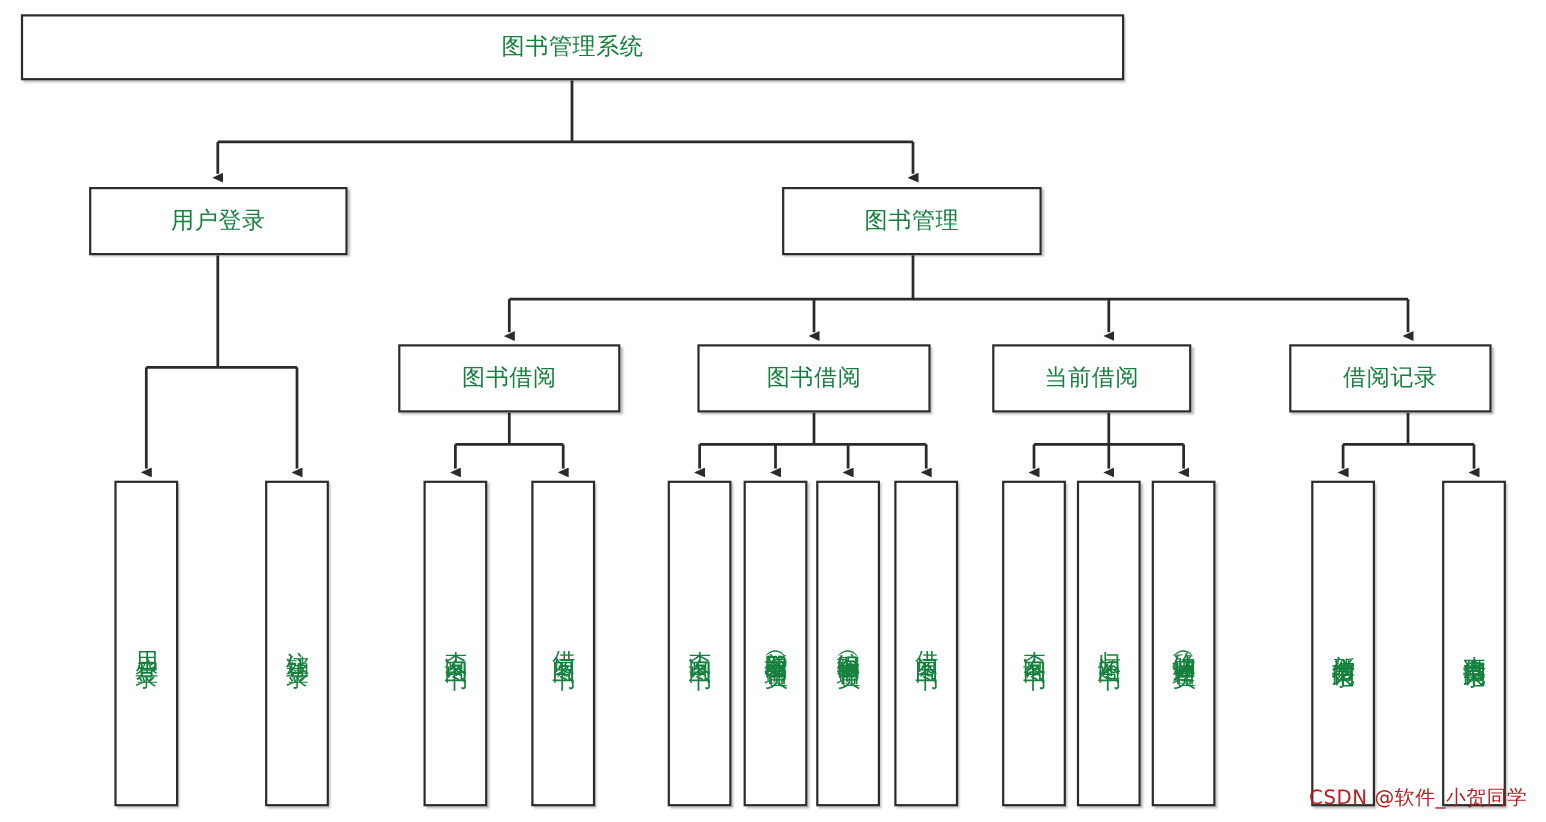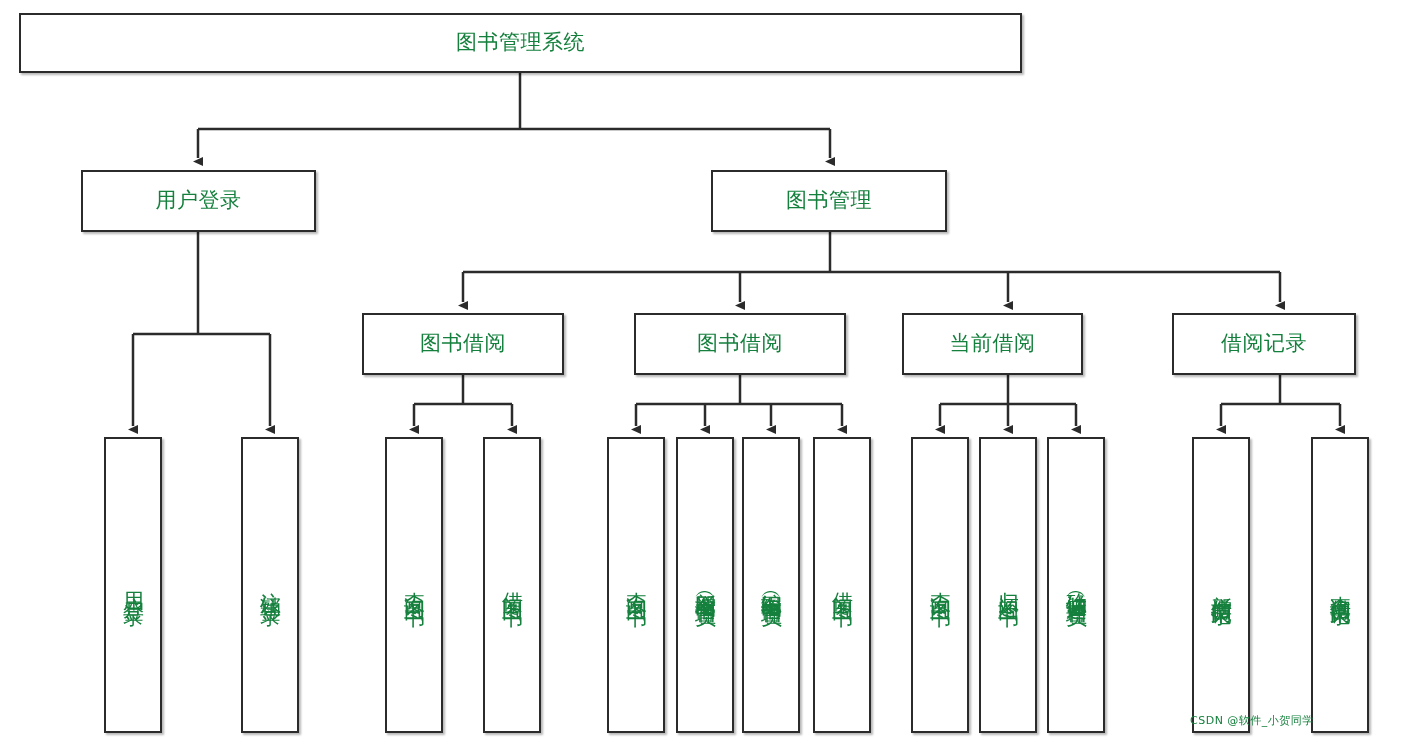--- a/index.html
+++ b/index.html
@@ -59,22 +59,22 @@
     max-height: 100%;
     text-align: center;
   }
   .node.leaf.tall .node-label {
     letter-spacing: 2px;
   }
   .watermark {
     position: absolute;
     left: 1190px;
     top: 713px;
-    font-size: 11px;
-    color: #15803d;
+    font-size: 18px;
+    color: #b91c1c;
     white-space: nowrap;
     letter-spacing: 0.5px;
   }
 </style>
 </head>
 <body>
 
 <div id="diagram-root">
 
   <svg class="connectors" viewBox="0 0 1405 747">

